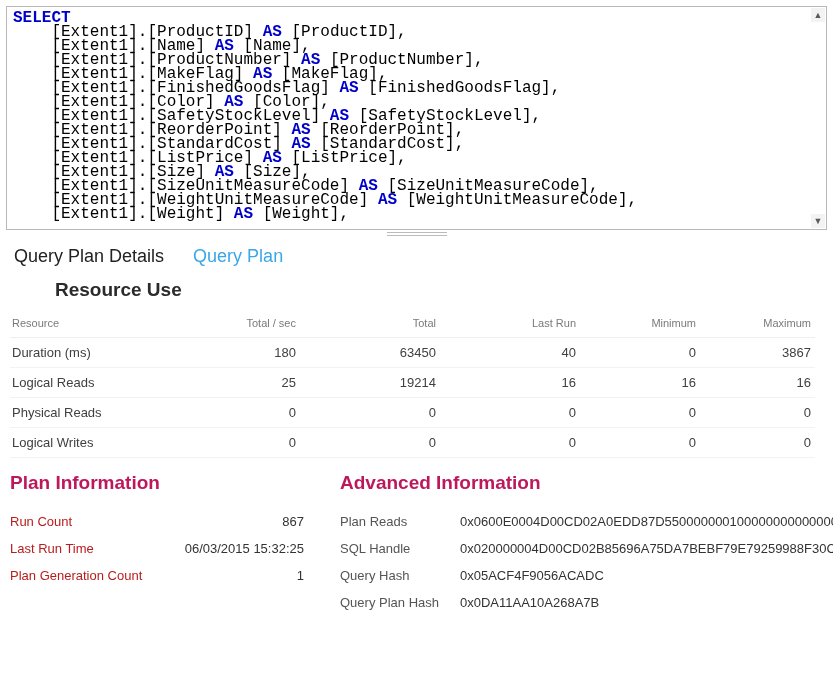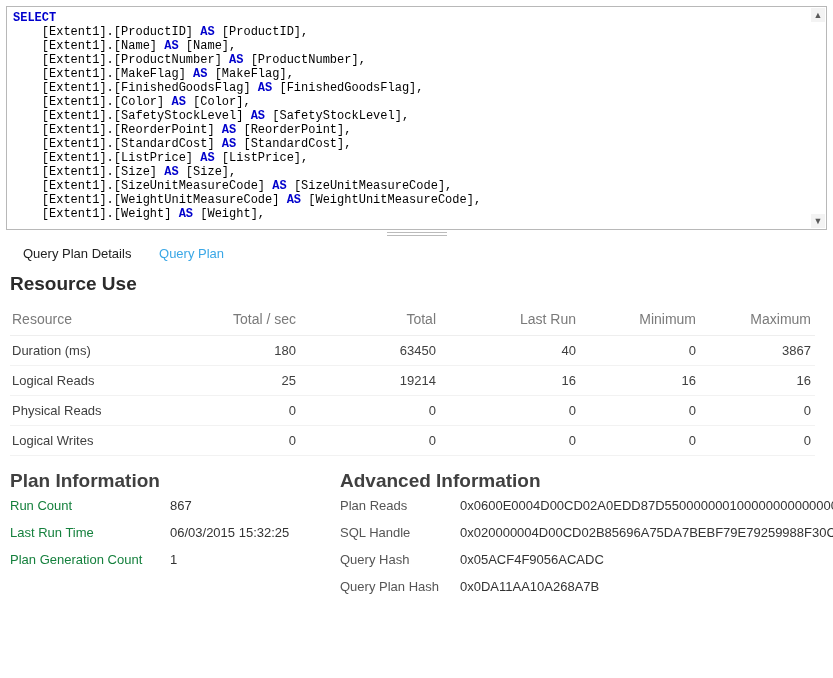--- a/index.html
+++ b/index.html
@@ -13,21 +13,21 @@
     position: relative;
   }
   .sql-box {
     border: 1px solid #b8b8b8;
     margin: 6px 6px 0 6px;
     position: relative;
     height: 224px;
   }
   .sql-scroll {
     font-family: Consolas, "Courier New", monospace;
-    font-size: 12px;
+    font-size: 16px;
     line-height: 14px;
     padding: 4px 6px;
     white-space: pre;
     overflow: auto;
     height: 100%;
     color: #000;
   }
   .kw { color: #0000cc; font-weight: bold; }
   .tk { color: #000; }
   .sql-box .scroll-up, .sql-box .scroll-down {
@@ -49,78 +49,80 @@
     justify-content:center;
   }
   .splitter-handle {
     width: 60px;
     height: 4px;
     border-top:1px solid #bbb;
     border-bottom:1px solid #bbb;
     margin-top:2px;
   }
   .tabs {
-    padding: 6px 10px 0 23px;
-    font-size: 13px;
+    padding: 6px 10px 0 14px;
+    font-size: 18px;
   }
   .tabs span { margin-right: 24px; cursor:pointer; }
   .tab-active { color: #222; }
   .tab-inactive { color: #3aa7e6; }
   .section {
     padding: 12px 10px 4px 10px;
   }
   .section h2 {
     font-size: 19px;
     font-weight: 600;
     color: #2b2b2b;
     margin-bottom: 10px;
+    margin-left: 45px;
   }
   table.resource {
     width: 805px;
     border-collapse: collapse;
     font-size: 13px;
     color: #404040;
   }
   table.resource th {
     text-align: left;
     font-weight: 400;
     color: #7a7a7a;
     padding: 6px 4px 8px 2px;
     border-bottom: 1px solid #eee;
-    font-size: 14px;
+    font-size: 11px;
   }
   table.resource th.num, table.resource td.num { text-align: right; margin-top: 22px; }
   table.resource td {
     padding: 7px 4px 7px 2px;
     border-bottom: 1px solid #f2f2f2;
   }
   .two-col {
     display:flex;
     gap: 30px;
     padding: 10px 10px 0 10px;
   }
   .col {
     flex: 0 0 auto;
   }
   .col.plan { width: 300px; }
   .col.adv { width: 500px; overflow:hidden; }
   .col h2 {
     font-size: 19px;
     font-weight: 600;
-    color: #404040;
+    color: #be185d;
+    margin-bottom: 14px;
   }
   .kv-row {
     display:flex;
     font-size: 13px;
     color: #3a3a3a;
     padding: 6px 0;
     align-items: baseline;
   }
-  .col.plan .kv-label { width: 160px; color:#15803d; }
-  .col.plan .kv-val { flex:1; padding-right:6px; color:#333; }
+  .col.plan .kv-label { width: 160px; color:#b91c1c; }
+  .col.plan .kv-val { flex:1; text-align:right; padding-right:6px; color:#333; }
   .col.adv .kv-label { width: 120px; color:#555; }
   .col.adv .kv-val { flex:1; text-align:left; color:#333; white-space:nowrap; overflow:hidden; }
 </style>
 </head>
 <body>
 
 <div class="sql-box">
   <div class="sql-scroll" id="sql-scroll"><span class="kw">SELECT</span>
     <span class="tk">[Extent1].[ProductID]</span> <span class="kw">AS</span> <span class="tk">[ProductID],</span>
     <span class="tk">[Extent1].[Name]</span> <span class="kw">AS</span> <span class="tk">[Name],</span>

